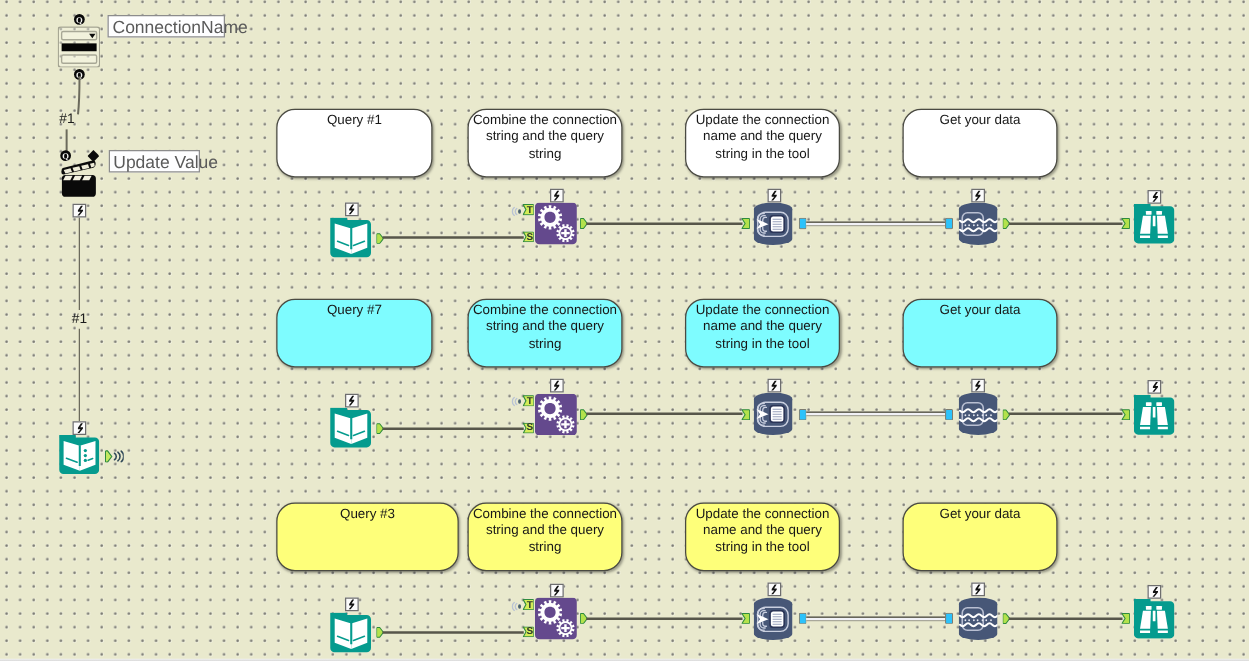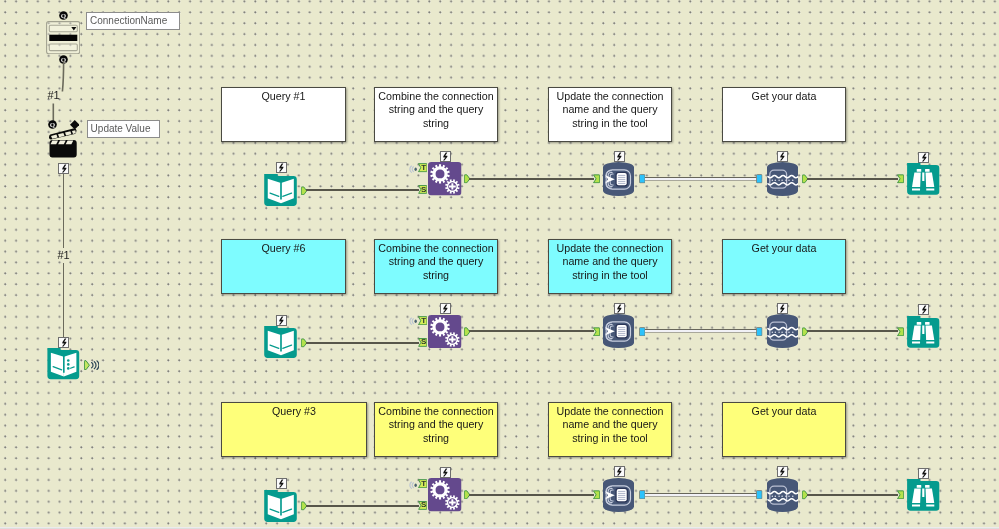--- a/index.html
+++ b/index.html
@@ -15,30 +15,30 @@
       radial-gradient(circle at 1.3px 1.3px, #7b7b74 0.55px, #f1f1dd 1.5px, rgba(241,241,221,0) 2.2px);
     background-size:10.89px 10.89px;
     background-position:3.95px 0.2px;
     overflow:hidden;
   }
   #hscroll{position:absolute;left:0;top:527px;width:999px;height:2px;background:linear-gradient(#f2f2f2,#d6d6d6);}
   .abs{position:absolute;}
   
   .cbox{
     position:absolute;box-sizing:border-box;
-    border:1px solid #4a4a42;border-radius:0;
+    border:1px solid #4a4a42;border-radius:15px;
     box-shadow:1px 1px 2px rgba(0,0,0,0.35);
     font-size:10.7px;color:#171717;text-align:center;
     padding-top:2px;line-height:13.4px;
   }
   
   .lbox{
     position:absolute;box-sizing:border-box;background:#fefeff;
     border:1px solid #8c8c8c;
-    font-size:10px;color:#5a5a5a;
+    font-size:14px;color:#5a5a5a;
     display:flex;align-items:center;padding-left:3px;
     white-space:nowrap;
   }
   .conn{position:absolute;background:#57564a;height:2px;}
   .conn3{position:absolute;height:4px;
     background:linear-gradient(#8c8b7e 0px,#67665a 0.5px,#67665a 1.4px,#f1f1f6 1.4px,#f1f1f6 2.8px,#a9a89b 2.8px,#a9a89b 4px);}
   .tool{position:absolute;}
   .tool svg{display:block;}
   .badge{position:absolute;width:11px;height:11px;box-sizing:border-box;
     border:1px solid #6e6e6e;background:#fbfbfb;}
@@ -208,21 +208,21 @@
 </defs>
   </svg>
 
 <div id="canvas">
 
   <div class="cbox" style="left:221px;top:87px;width:125px;height:55px;background:#ffffff">Query #1</div>
   <div class="cbox" style="left:374px;top:87px;width:124px;height:55px;background:#ffffff">Combine the connection string and the query string</div>
   <div class="cbox" style="left:548px;top:87px;width:124px;height:55px;background:#ffffff">Update the connection name and the query string in the tool</div>
   <div class="cbox" style="left:722px;top:87px;width:124px;height:55px;background:#ffffff">Get your data</div>
 
-  <div class="cbox" style="left:221px;top:239px;width:125px;height:55px;background:#7efcff">Query #6</div>
+  <div class="cbox" style="left:221px;top:239px;width:125px;height:55px;background:#7efcff">Query #7</div>
   <div class="cbox" style="left:374px;top:239px;width:124px;height:55px;background:#7efcff">Combine the connection string and the query string</div>
   <div class="cbox" style="left:548px;top:239px;width:124px;height:55px;background:#7efcff">Update the connection name and the query string in the tool</div>
   <div class="cbox" style="left:722px;top:239px;width:124px;height:55px;background:#7efcff">Get your data</div>
 
   <div class="cbox" style="left:221px;top:402px;width:146px;height:55px;background:#feff7a">Query #3</div>
   <div class="cbox" style="left:374px;top:402px;width:124px;height:55px;background:#feff7a">Combine the connection string and the query string</div>
   <div class="cbox" style="left:548px;top:402px;width:124px;height:55px;background:#feff7a">Update the connection name and the query string in the tool</div>
   <div class="cbox" style="left:722px;top:402px;width:124px;height:55px;background:#feff7a">Get your data</div>
 
   <div id="tools">

